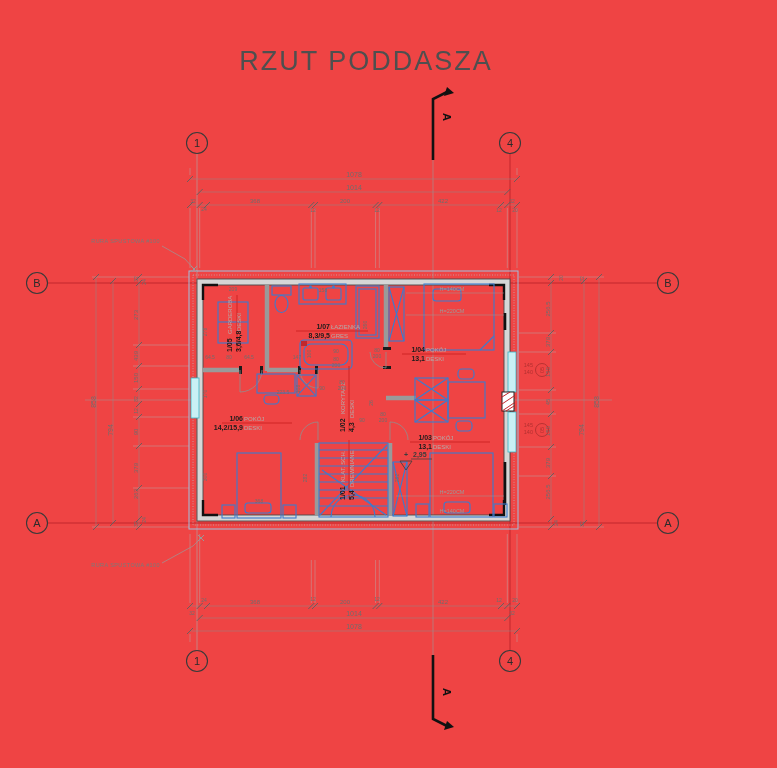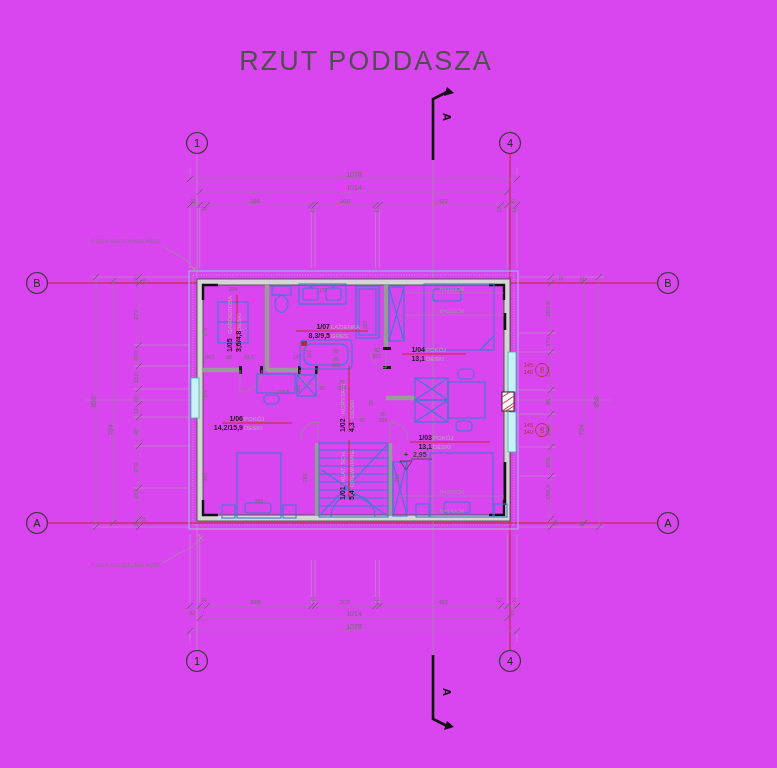--- a/index.html
+++ b/index.html
@@ -1,16 +1,16 @@
 <!DOCTYPE html>
 <html><head>
 <meta charset="utf-8">
 <style>
   html,body{margin:0;padding:0;background:#fff;}
-  #stage{position:relative;width:777px;height:768px;background:#d946ef;overflow:hidden;
+  #stage{position:relative;width:777px;height:768px;background:#ef4444;overflow:hidden;
          font-family:"Liberation Sans",sans-serif;}
   svg text{font-family:"Liberation Sans",sans-serif;}
   .title{font-size:27px;letter-spacing:2px;fill:#4f4f4f;}
   .dim{fill:#6e6e6e;font-size:6px;}
   .dim7{fill:#6e6e6e;font-size:7px;}
   .dim5{fill:#6e6e6e;font-size:5px;}
   .bub{fill:#2b2b2b;font-size:11px;}
   .rid{fill:#1c1c1c;font-weight:bold;font-size:7px;}
   .rnm{fill:#b4abab;font-size:6px;}
   .hlab{fill:#9a9a9a;font-size:5.5px;}

